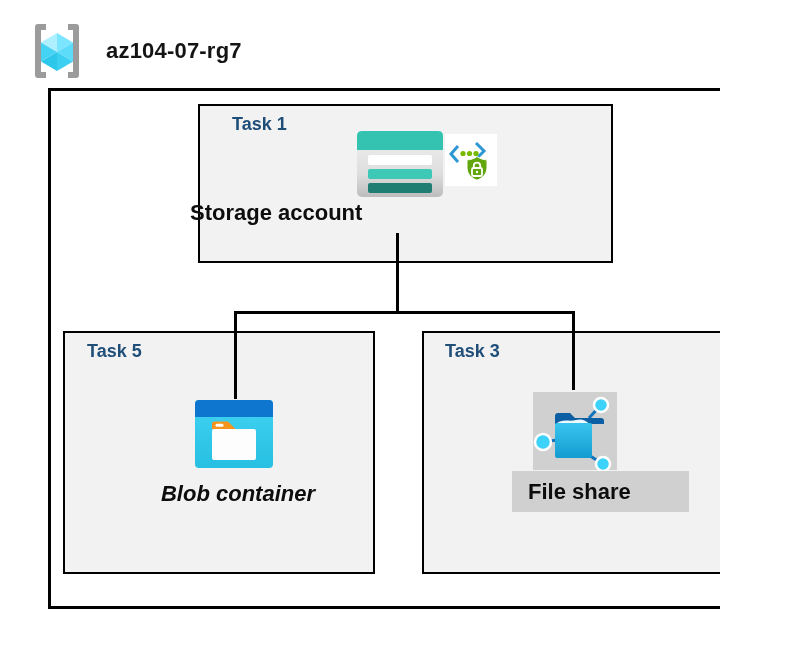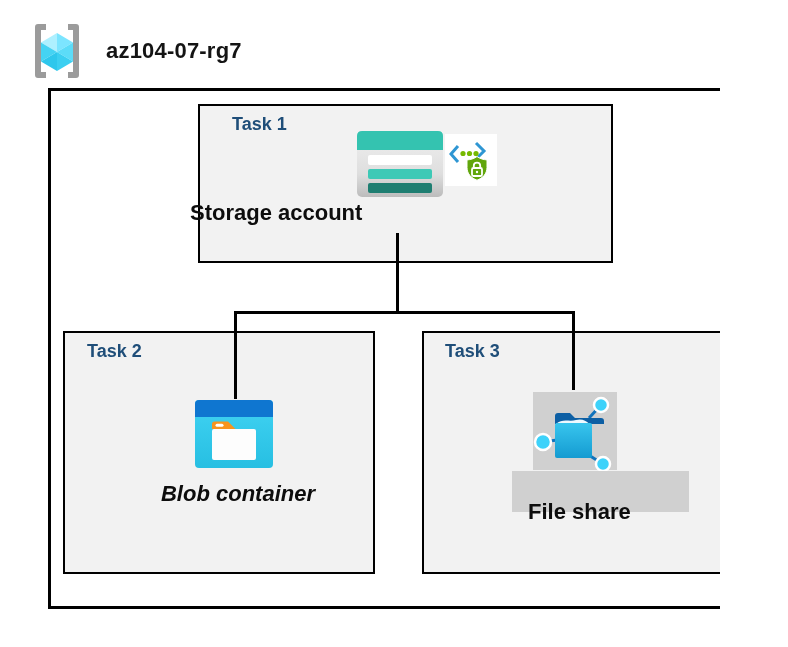--- a/index.html
+++ b/index.html
@@ -27,21 +27,21 @@
   .task1 .item-label{left:0;top:94px;width:100%;text-align:left;transform:translateX(-10px);}
   
   .task2 .task-label{left:22px;top:8px;}
   .blob-icon{position:absolute;left:130px;top:67px;width:78px;height:68px;}
   .task2 .item-label{left:0;top:148px;width:100%;text-align:center;transform:translateX(19px);font-style:italic;}
   
   .task3 .task-label{left:21px;top:8px;}
   .fs-icon-bg{position:absolute;left:109px;top:59px;width:84px;height:78px;background:var(--fileshare-bg,#d0d0d0);}
   .fs-icon-bg svg{position:absolute;left:0;top:0;overflow:visible;}
   .fs-band{position:absolute;left:88px;top:138px;width:177px;height:41px;background:var(--fileshare-bg,#d0d0d0);}
-  .fs-band .item-label{position:static;display:block;line-height:41px;padding-left:16px;margin-top:20px;}
+  .fs-band .item-label{position:static;display:block;line-height:41px;padding-left:16px;}
   
   .conn{position:absolute;background:var(--connector,#000);}
   .conn-v1{left:396px;top:233px;width:2.5px;height:80px;}
   .conn-h {left:234px;top:311px;width:341px;height:2.5px;}
   .conn-v2{left:234px;top:311px;width:2.5px;height:88px;}
   .conn-v3{left:572px;top:311px;width:2.5px;height:79px;}
 </style>
 </head>
 <body>
 
@@ -88,21 +88,21 @@
       <circle cx="31" cy="19.5" r="2.6" fill="#76b900"></circle>
       <path d="M32,22.5 c3,2.2 6.5,3.2 10,3.4 v7.6 c0,6.5 -4.5,10.7 -10,12.7 c-5.5,-2 -10,-6.2 -10,-12.7 v-7.6 c3.5,-0.2 7,-1.2 10,-3.4 z" fill="#61a60c" stroke="#ffffff" stroke-width="1"></path>
       <path d="M28.8,34 v-2.2 a3.2,3.2 0 0 1 6.4,0 V34" fill="none" stroke="#ffffff" stroke-width="1.8"></path>
       <rect x="27" y="34" width="10" height="8" rx="1.5" fill="none" stroke="#ffffff" stroke-width="1.8"></rect>
       <circle cx="32" cy="38" r="1.2" fill="#ffffff"></circle>
     </svg>
     <span class="item-label">Storage account</span>
   </div>
 
   <div class="task-box task2">
-    <span class="task-label">Task 2</span>
+    <span class="task-label">Task 5</span>
     <svg class="blob-icon" viewBox="0 0 78 68">
       <defs>
         <linearGradient id="bb" x1="0" y1="0" x2="0" y2="1">
           <stop offset="0" stop-color="#41d3f3"></stop>
             <stop offset="1" stop-color="#27bfe2"></stop>
         </linearGradient>
       </defs>
       <rect x="0" y="0" width="78" height="68" rx="4" fill="url(#bb)"></rect>
       <path d="M0,17 L0,4 Q0,0 4,0 L74,0 Q78,0 78,4 L78,17 Z" fill="#0f76d0"></path>
       <path d="M17,29 L17,24 Q17,21.5 19.5,21.5 L33,21.5 L40.5,29 Z" fill="#f7941e"></path>

